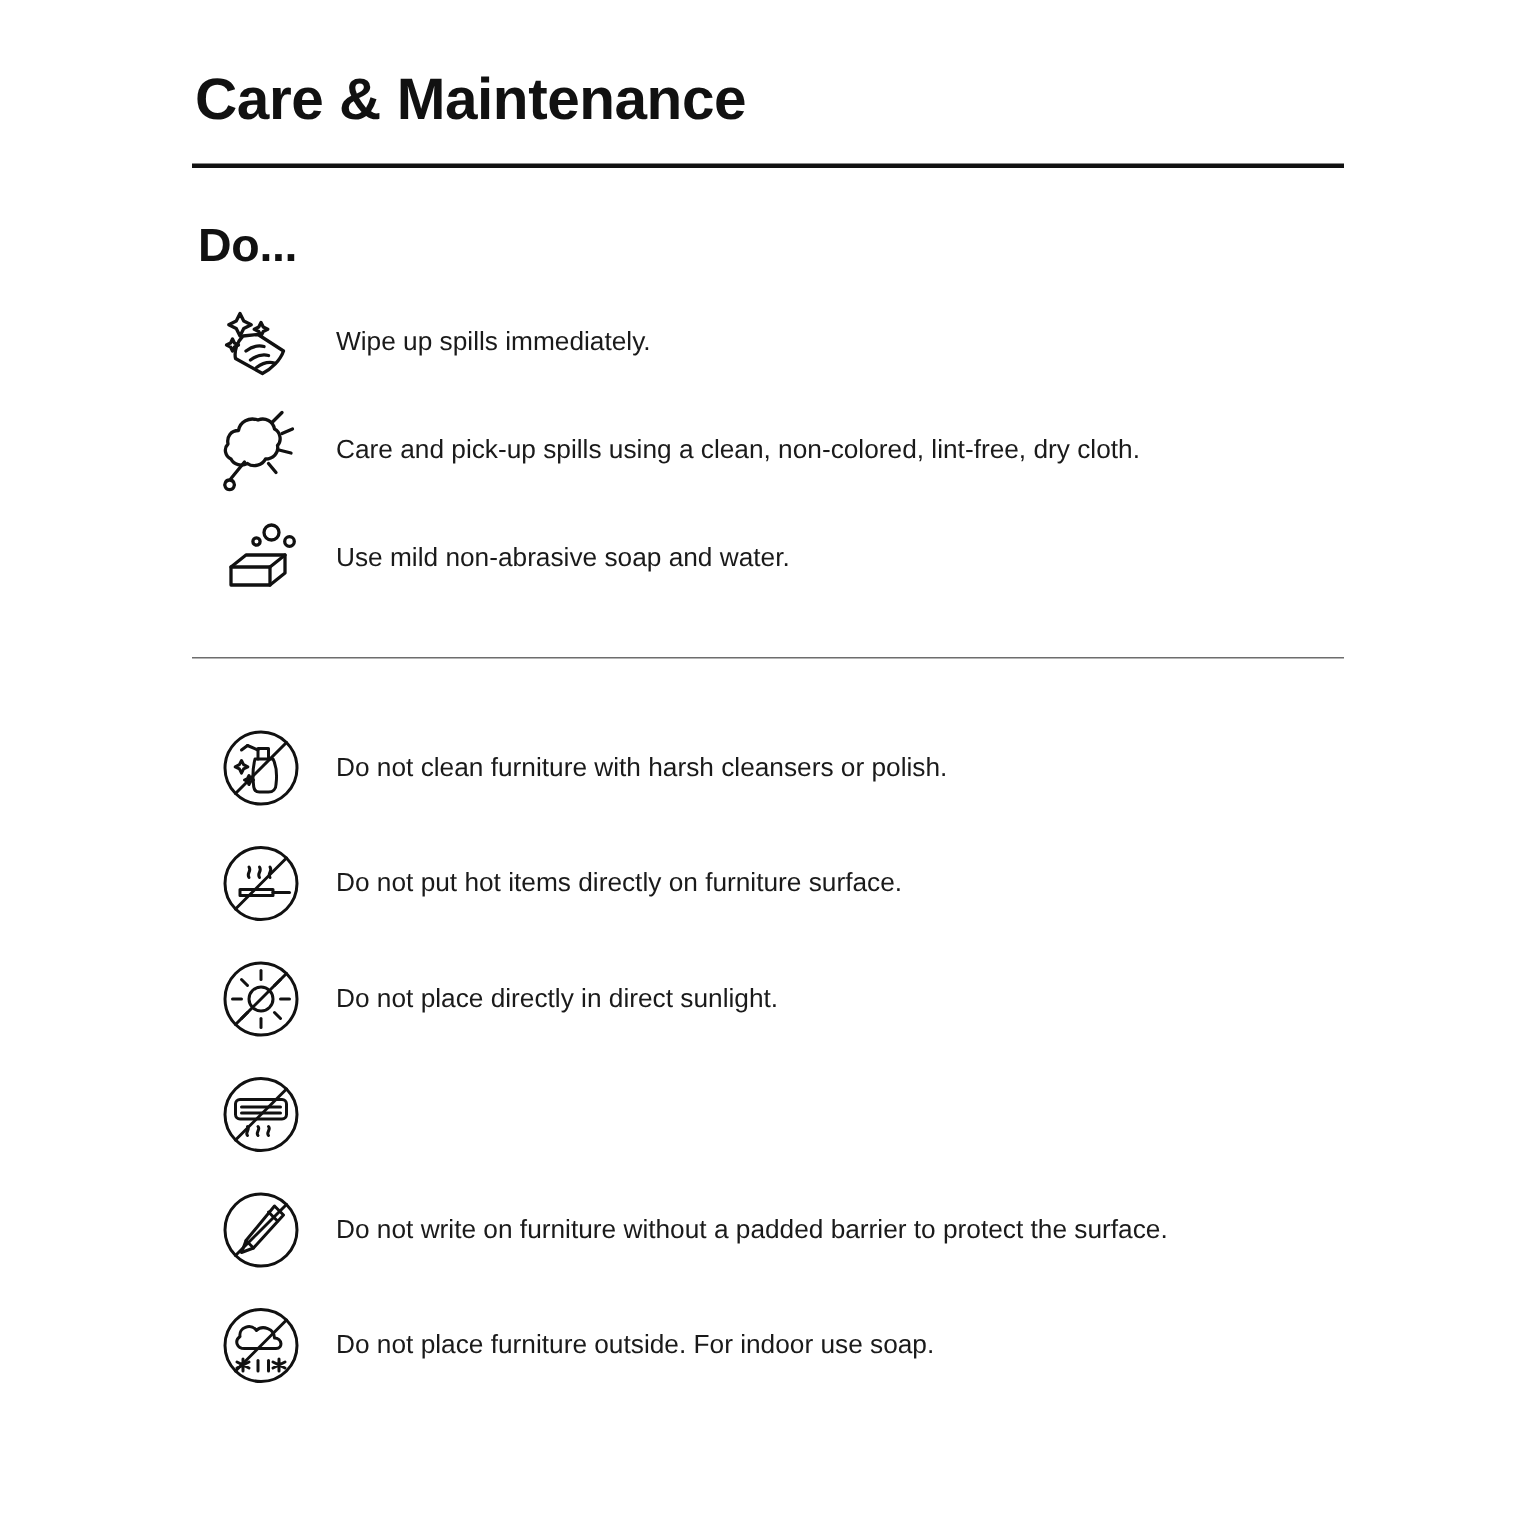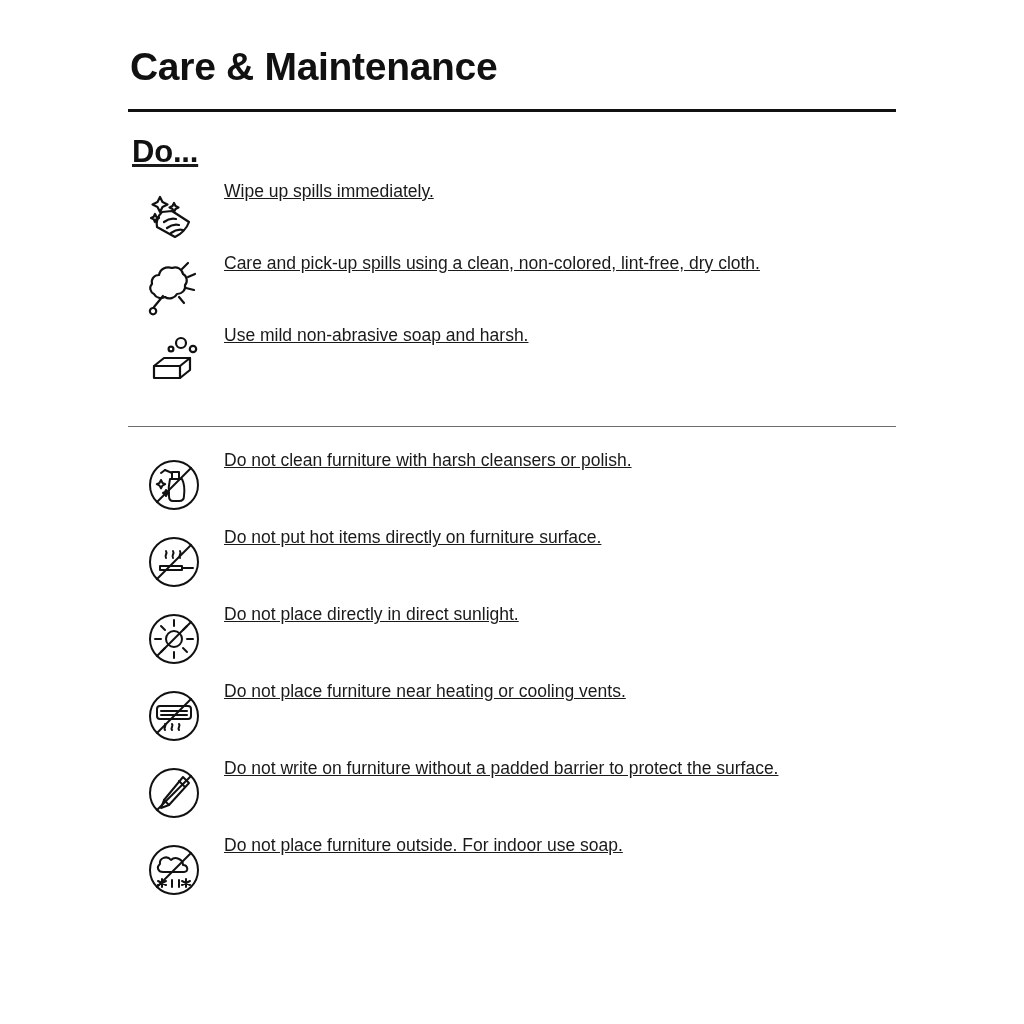--- a/index.html
+++ b/index.html
@@ -34,38 +34,37 @@
     height: 3px;
     background: #111;
     width: 768px;
     margin: 0 0 0 0;
   }
   .rule.thin {
     height: 1.5px;
     background: #6d6d6d;
   }
   .section {
-    padding-top: 22px;
-    text-decoration: underline;
+    padding-top: 34px;
   }
   .section-title {
     font-size: 31px;
     font-weight: bold;
     margin: 0 0 10px 4px;
     letter-spacing: -0.2px;
     color: #111;
   }
   .items {
     margin: 0;
     padding: 0;
     list-style: none;
   }
   .item {
     display: flex;
-    align-items: flex-start;
+    align-items: center;
     min-height: 72px;
   }
   .item .icon-wrap {
     flex: 0 0 92px;
     display: flex;
     align-items: center;
     justify-content: center;
     height: 72px;
   }
   .item .item-text {
@@ -129,21 +128,21 @@
         <span class="icon-wrap">
           <svg width="66" height="60" viewBox="0 0 66 60" fill="none" stroke="#111" stroke-width="2.2" stroke-linecap="round" stroke-linejoin="round">
             <path d="M13 36 L23 28 L49 28 L49 40 L39 48 L13 48 Z"></path>
             <path d="M13 36 L39 36 L49 28"></path>
             <path d="M39 36 L39 48"></path>
             <circle cx="40" cy="13" r="5"></circle>
             <circle cx="52" cy="19" r="3.2"></circle>
             <circle cx="30" cy="19" r="2.4"></circle>
           </svg>
         </span>
-        <span class="item-text">Use mild non-abrasive soap and harsh.</span>
+        <span class="item-text">Use mild non-abrasive soap and water.</span>
       </li>
 
     </ul>
   </div>
 
   <div class="spacer-do-dont"></div>
   <div class="rule thin"></div>
 
   <div class="section">
 
@@ -205,21 +204,20 @@
             <circle cx="33" cy="33" r="24"></circle>
             <line x1="16" y1="50" x2="50" y2="16"></line>
             <rect x="16" y="23" width="34" height="13" rx="3"></rect>
             <line x1="20" y1="28" x2="46" y2="28"></line>
             <line x1="20" y1="32" x2="46" y2="32"></line>
             <path d="M24 41 c2 2 -2 4 0 6"></path>
             <path d="M31 41 c2 2 -2 4 0 6"></path>
             <path d="M38 41 c2 2 -2 4 0 6"></path>
           </svg>
         </span>
-        <span class="item-text">Do not place furniture near heating or cooling vents.</span>
       </li>
 
       <li class="item">
         <span class="icon-wrap">
           <svg width="66" height="66" viewBox="0 0 66 66" fill="none" stroke="#111" stroke-width="2" stroke-linecap="round" stroke-linejoin="round">
             <circle cx="33" cy="33" r="24"></circle>
             <line x1="16" y1="50" x2="50" y2="16"></line>
             <path d="M42 17 L48 23 L28 45 L20 48 L23 40 Z"></path>
             <path d="M23 40 L28 45"></path>
             <path d="M38 21 L44 27"></path>

